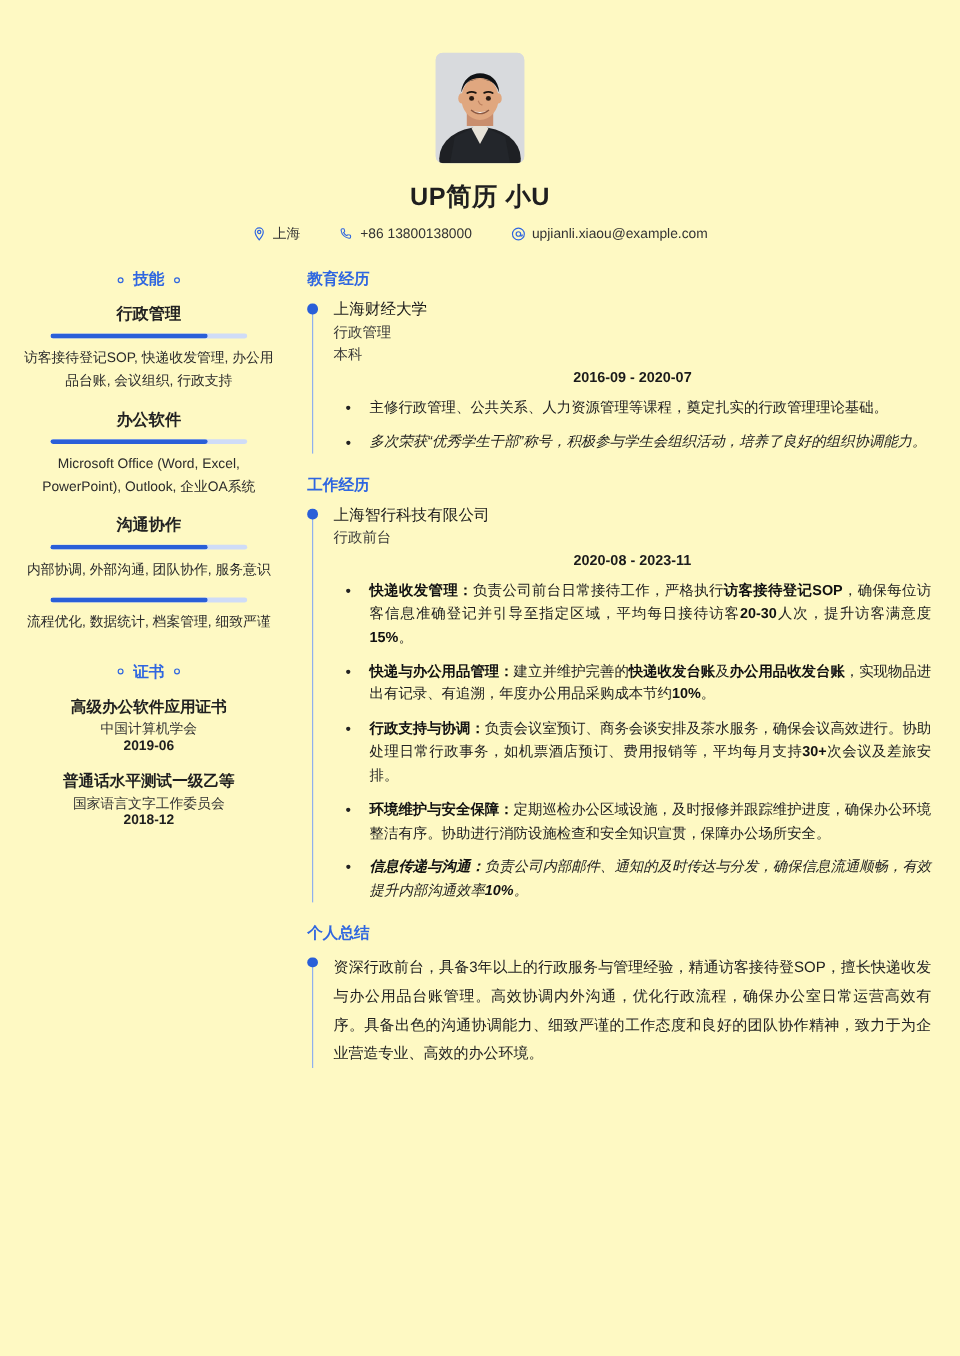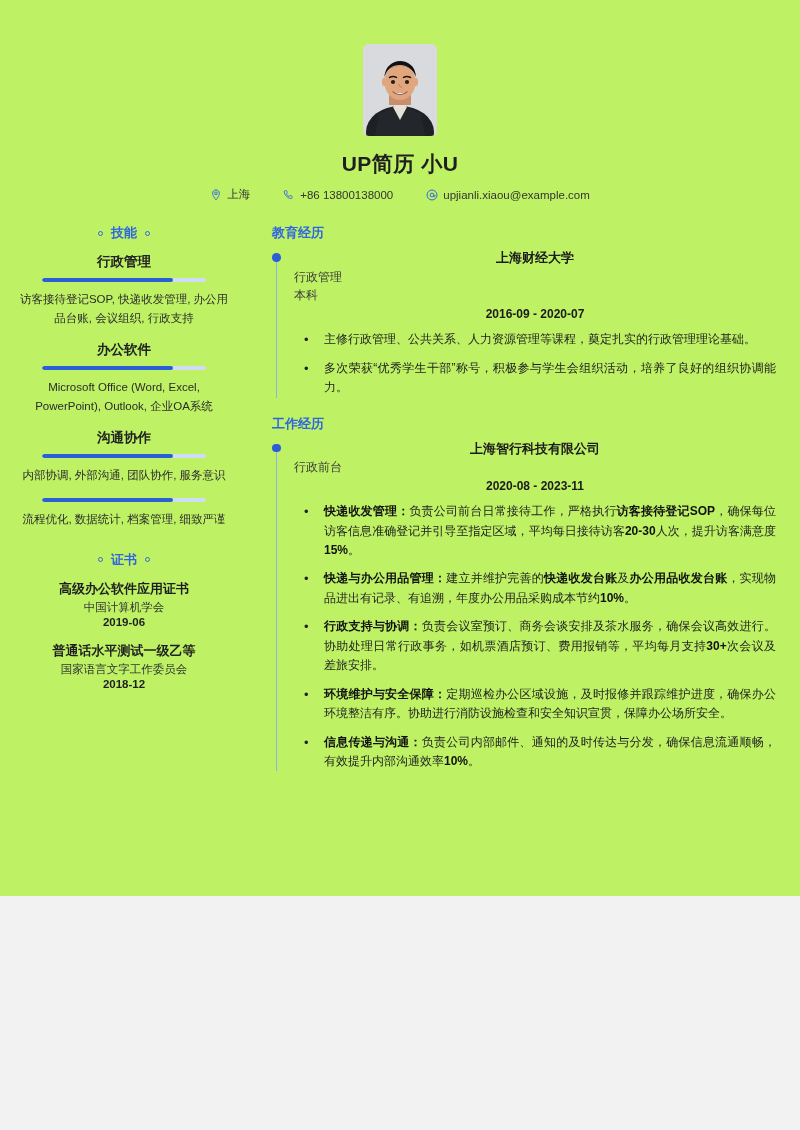--- a/index.html
+++ b/index.html
@@ -7,23 +7,23 @@
     padding: 0;
     background: #f2f2f2;
   }
   body {
     font-family: "Liberation Sans", "DejaVu Sans", sans-serif;
     -webkit-font-smoothing: antialiased;
   }
   .page {
     position: relative;
     width: 800px;
-    height: 896px;
+    height: 1130px;
     margin: 0 auto;
-    background: #bef264;
+    background: #fef9c3;
     box-sizing: border-box;
     overflow: hidden;
   }
 
   
   .header {
     padding-top: 44px;
     text-align: center;
   }
   .avatar {
@@ -66,21 +66,20 @@
     height: 12px;
     color: #2f66e0;
   }
   .contact-item .ci svg { width: 12px; height: 12px; display: block; }
 
   
   .body {
     display: flex;
     margin-top: 22px;
     align-items: flex-start;
-    gap: 16px;
   }
   .col-left {
     width: 248px;
     flex: 0 0 248px;
     padding: 0 18px 0 18px;
     box-sizing: border-box;
   }
   .col-right {
     flex: 1 1 auto;
     padding: 0 24px 0 8px;
@@ -183,24 +182,23 @@
     left: 0px;
     top: 4px;
     width: 8.5px;
     height: 8.5px;
     border-radius: 50%;
     background: #2a5fd8;
   }
 
   .entry-title {
     font-size: 13px;
-    font-weight: 700;
+    font-weight: 400;
     color: #1b1b1b;
     line-height: 1.45;
-    text-align: center;
   }
   .entry-sub {
     font-size: 12px;
     color: #3a3a3a;
     line-height: 1.55;
   }
   .entry-date {
     font-size: 12px;
     font-weight: 700;
     color: #1b1b1b;
@@ -224,21 +222,21 @@
     text-align: justify;
   }
   ul.bullets > li::before {
     content: "\2022";
     position: absolute;
     left: 10px;
     top: -1px;
     font-size: 13px;
     color: #222222;
   }
-  ul.bullets > li:last-child { margin-bottom: 0; }
+  ul.bullets > li:last-child { margin-bottom: 0; font-style: italic; }
   ul.bullets b { font-weight: 700; color: #111111; }
 
   .summary-text {
     font-size: 12.5px;
     line-height: 1.92;
     color: #222222;
     text-align: justify;
   }
 </style>
 </head>
@@ -393,16 +391,22 @@
           <ul class="bullets">
               <li><b>快递收发管理：</b><span>负责公司前台日常接待工作，严格执行</span><b>访客接待登记SOP</b><span>，确保每位访客信息准确登记并引导至指定区域，平均每日接待访客</span><b>20-30</b><span>人次，提升访客满意度</span><b>15%</b><span>。</span></li>
               <li><b>快递与办公用品管理：</b><span>建立并维护完善的</span><b>快递收发台账</b><span>及</span><b>办公用品收发台账</b><span>，实现物品进出有记录、有追溯，年度办公用品采购成本节约</span><b>10%</b><span>。</span></li>
               <li><b>行政支持与协调：</b><span>负责会议室预订、商务会谈安排及茶水服务，确保会议高效进行。协助处理日常行政事务，如机票酒店预订、费用报销等，平均每月支持</span><b>30+</b><span>次会议及差旅安排。</span></li>
               <li><b>环境维护与安全保障：</b><span>定期巡检办公区域设施，及时报修并跟踪维护进度，确保办公环境整洁有序。协助进行消防设施检查和安全知识宣贯，保障办公场所安全。</span></li>
               <li><b>信息传递与沟通：</b><span>负责公司内部邮件、通知的及时传达与分发，确保信息流通顺畅，有效提升内部沟通效率</span><b>10%</b><span>。</span></li>
             </ul>
         </div>
       </div>
 
+      <div class="sec">
+        <div class="sec-title">个人总结</div>
+        <div class="tl">
+          <div class="summary-text">资深行政前台，具备3年以上的行政服务与管理经验，精通访客接待登SOP，擅长快递收发与办公用品台账管理。高效协调内外沟通，优化行政流程，确保办公室日常运营高效有序。具备出色的沟通协调能力、细致严谨的工作态度和良好的团队协作精神，致力于为企业营造专业、高效的办公环境。</div>
+        </div>
+      </div>
 
     </div>
   </div>
 </div>
 
 </body></html>

